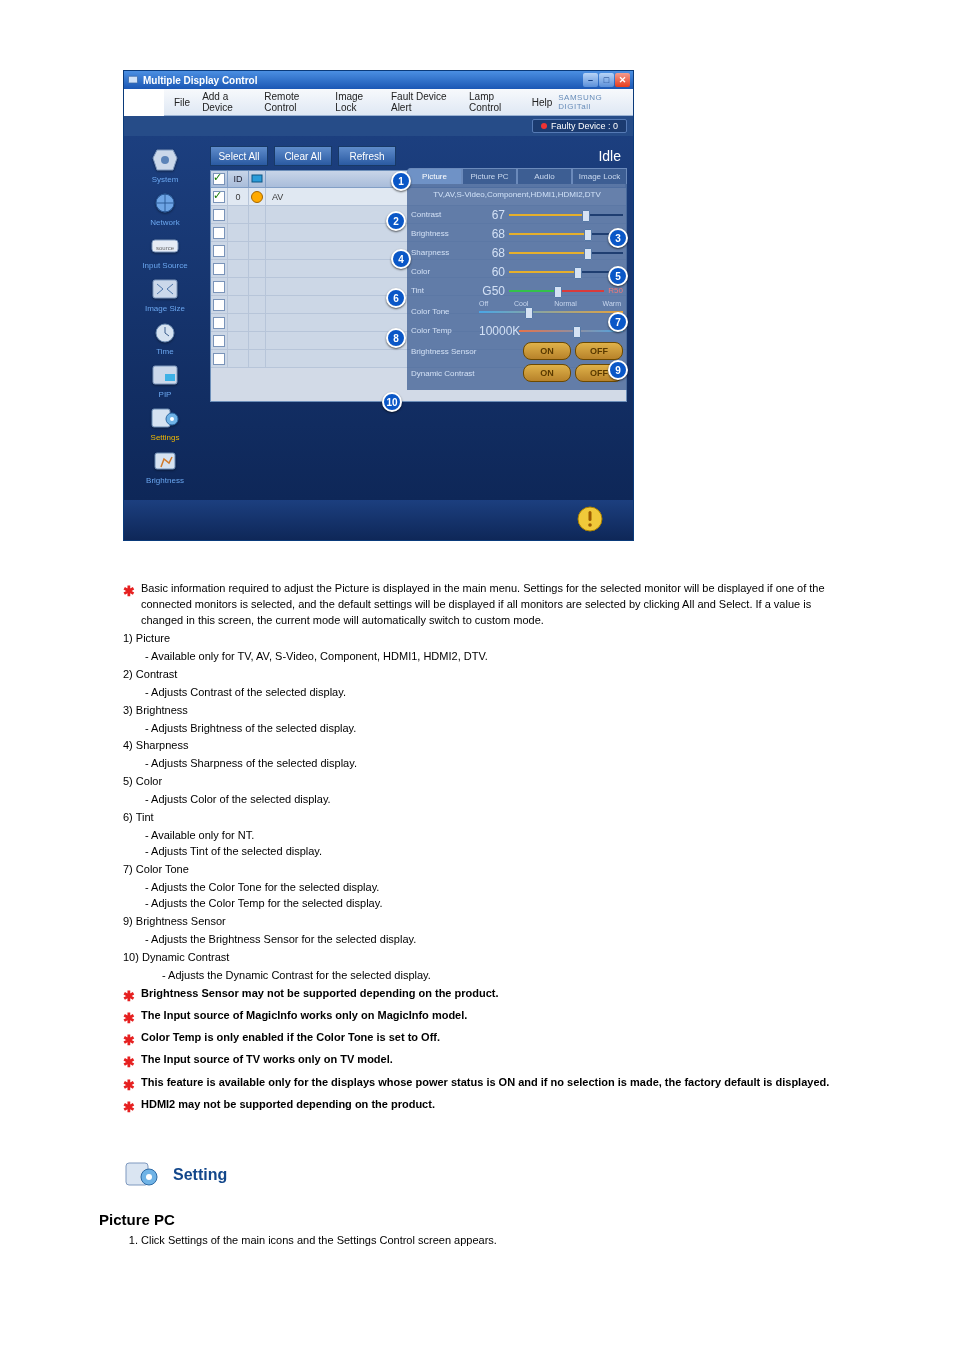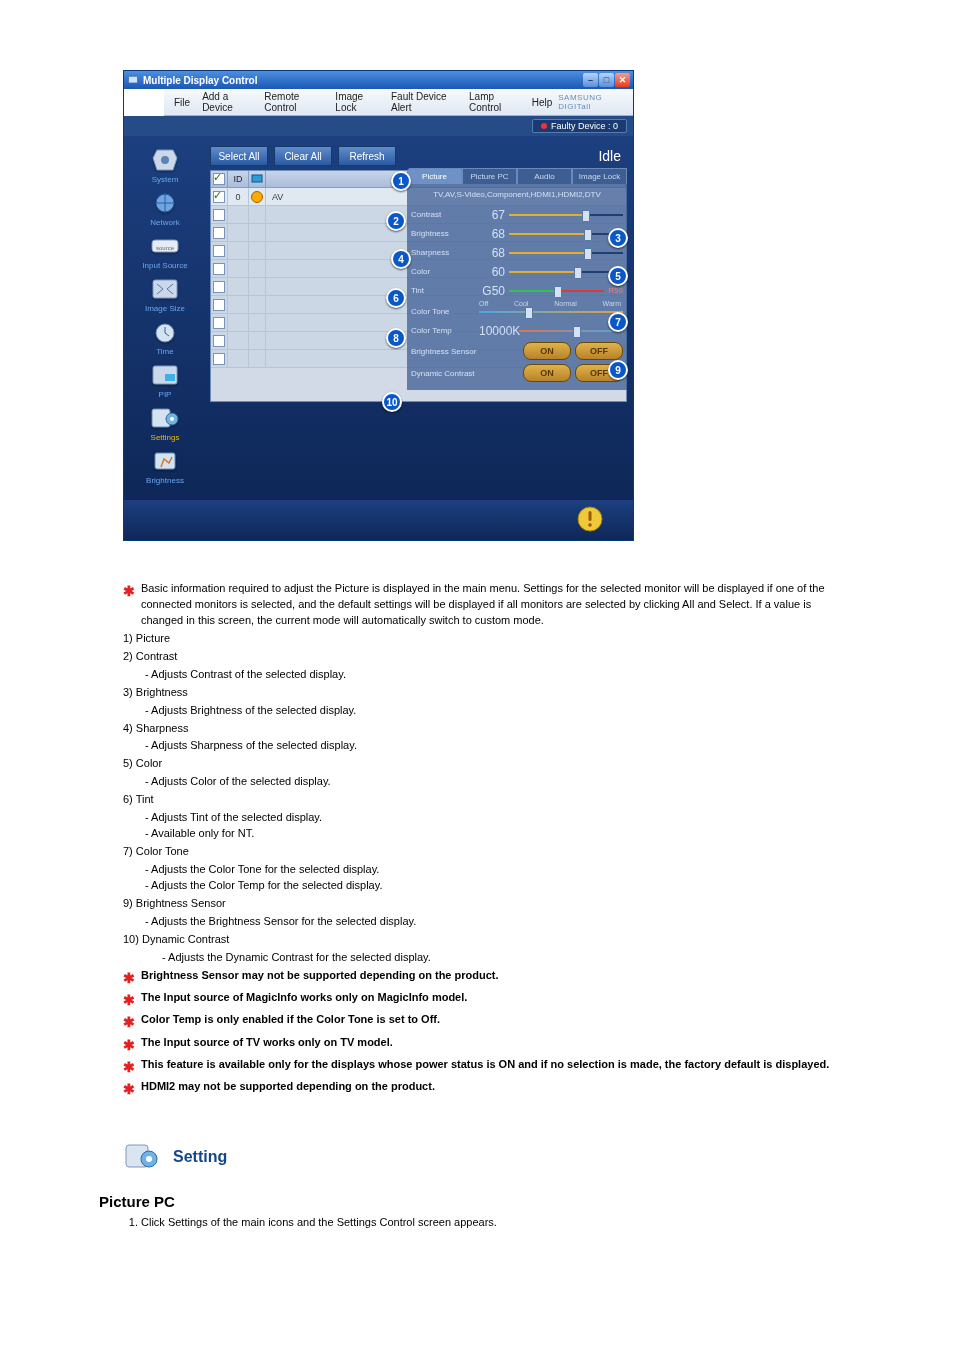--- a/index.html
+++ b/index.html
@@ -405,31 +405,32 @@
 </div>
 
 <div class="doctext">
   <div class="starline">
         <span class="star">✱</span>
         <span class="txt">Basic information required to adjust the Picture is displayed in the main menu. Settings for the selected monitor will be displayed if one of the connected monitors is selected, and the default settings will be displayed if all monitors are selected by clicking All and Select. If a value is changed in this screen, the current mode will automatically switch to custom mode.</span>
       </div>
 
   <div class="listpara">
     <div class="numitem">1) <span>Picture</span></div>
+    <div class="subdash">- Available only for TV, AV, S-Video, Component, HDMI1, HDMI2, DTV.</div>
     <div class="numitem">2) <span>Contrast</span></div>
     <div class="subdash">- Adjusts Contrast of the selected display.</div>
     <div class="numitem">3) <span>Brightness</span></div>
     <div class="subdash">- Adjusts Brightness of the selected display.</div>
     <div class="numitem">4) <span>Sharpness</span></div>
     <div class="subdash">- Adjusts Sharpness of the selected display.</div>
     <div class="numitem">5) <span>Color</span></div>
     <div class="subdash">- Adjusts Color of the selected display.</div>
     <div class="numitem">6) <span>Tint</span></div>
+    <div class="subdash">- Available  only for NT.</div>
     <div class="subdash">- Adjusts Tint of the selected display.</div>
-    <div class="subdash">- Available  only for NT.</div>
     <div class="numitem">7) <span>Color Tone</span></div>
     <div class="subdash">- Adjusts the Color Tone for the selected display.</div>
     <div class="subdash">- Adjusts the Color Temp for the selected display.</div>
     <div class="numitem">9) <span>Brightness Sensor</span></div>
     <div class="subdash">- Adjusts the Brightness Sensor for the selected display.</div>
     <div class="numitem">10) <span>Dynamic Contrast</span></div>
     <div class="subdash" style="margin-left:39px;">- Adjusts the Dynamic Contrast for the selected display.</div>
   </div>
 
   <div class="starline">

